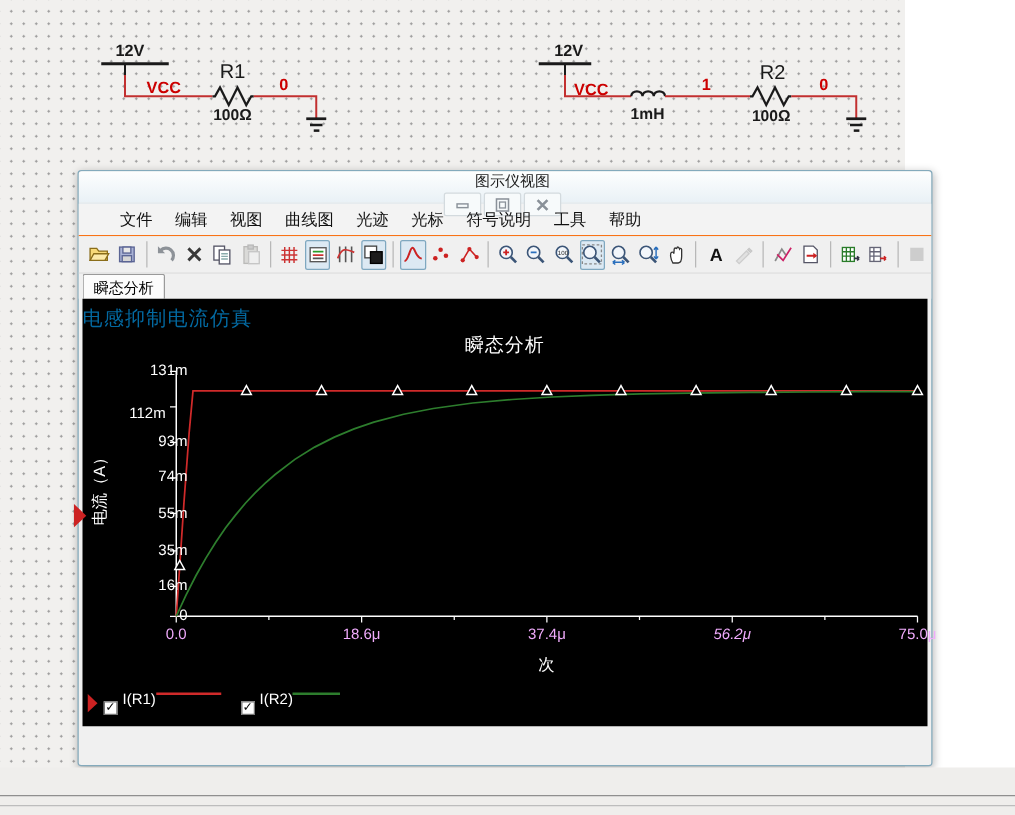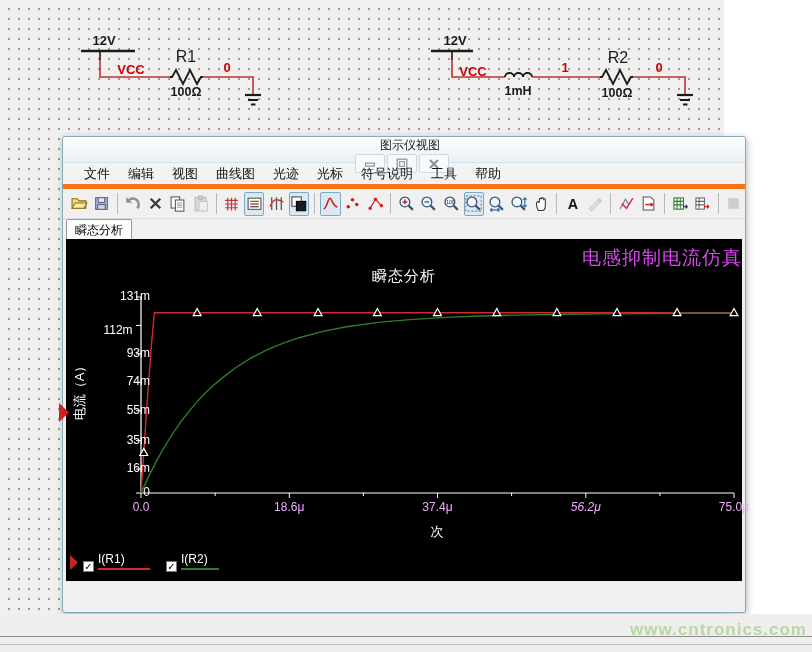--- a/index.html
+++ b/index.html
@@ -19,55 +19,55 @@
     box-shadow:1px 2px 7px rgba(0,0,0,.28); }
   .titlebar { height:26px; background:linear-gradient(#fdfefe,#e9f1f6);
     border-bottom:1px solid #d7e2e8; border-radius:3px 3px 0 0;
     display:flex; align-items:center;flex-direction:column; }
   .title { font-size:12px; color:#1a1a1a; padding-left:12px; flex:1; }
   .winbtns { display:flex; margin-right:6px; }
   .winbtn { width:30px; height:19px; display:flex; align-items:center; justify-content:center;
     border:1px solid #d3dade; background:#f7fafb; margin-left:2px; border-radius:2px; }
 
   .menubar { height:26px; background:#f3f3f3; display:flex; align-items:center;
-    padding-left:12px; border-bottom:5px solid #f97316; }
+    padding-left:24px; border-bottom:1px solid #f97316; }
   .menu-item { font-size:13px; color:#111; padding:3px 9px; cursor:default; }
 
   .toolbar { height:30px; background:#f0f0f0; display:flex; align-items:center;
     padding-left:5px; border-bottom:1px solid #dcdcdc; }
   .tbtn { width:24px; height:24px; display:flex; align-items:center; justify-content:center;
     border:1px solid transparent; border-radius:2px; margin:0 1px; }
   .tbtn.pressed { background:#dcE9f3; border:1px solid #7fa8c0; }
   .tbtn.disabled { opacity:.4; filter:grayscale(90%); }
   .tsep { width:1px; height:21px; background:#b8b8b8; margin:0 4px; }
 
   .tabbar { height:20px; background:#f0f0f0; display:flex; align-items:flex-end; padding-left:3px; }
   .tab { font-size:12px; background:#fcfcfc; border:1px solid #9a9a9a; border-bottom:none;
     padding:2px 8px 2px 8px; height:20px; border-radius:2px 2px 0 0; }
 
   
   .chart { position:absolute; left:3px; top:102px; width:676px; height:342px; background:#000; }
-  .c-title { position:absolute; top:6px; width:100%; text-align:right; color:#d946ef;
-    font-size:19px; letter-spacing:1px; }
+  .c-title { position:absolute; top:6px; width:100%; text-align:left; color:#0369a1;
+    font-size:16px; letter-spacing:1px; }
   .c-sub { position:absolute; top:28px; width:100%; text-align:center; color:#fff;
     font-size:15px; letter-spacing:1px; }
   .ylab { position:absolute; left:-31px; top:142px; width:90px; text-align:center;
     color:#fff; font-size:13px; transform:rotate(-90deg); }
   .xlab { position:absolute; left:311px; top:284px; width:120px; text-align:center;
     color:#fff; font-size:13px; }
   #plot { position:absolute; left:0; top:0; }
   .ytick { position:absolute; left:0; width:64px; text-align:right; color:#fff; font-size:12px;margin-left:20px; }
   .xtick { position:absolute; width:60px; text-align:center; color:#f0abfc; font-size:12px; top:261px; }
   #legend { position:absolute; left:4px; top:313px; height:26px; display:flex;
     align-items:flex-start; }
   .lg-arrow { margin-right:4px; margin-top:3px; }
   .lg-item { display:flex; align-items:flex-start; margin-right:16px; }
   .lg-cb { width:11px; height:11px; background:#fff; border:1px solid #777; color:#000;
     font-size:10px; line-height:10px; text-align:center; margin-top:9px; margin-right:4px; }
-  .lg-txt { display:flex; flex-direction:column; }
+  .lg-txt { display:flex; flex-direction:row; }
   .lg-name { color:#fff; font-size:12px; }
   .lg-line { height:2px; margin-top:2px; }
 
   .trace-arrow { position:absolute; left:-4px; top:266px; z-index:6; }
 
   .statusbar { position:absolute; left:0; right:0; top:444px; height:30px; padding:4px 6px; }
   .statusfield { height:21px; background:#fbfbfb; border:1px solid #aec9d4;
     display:flex; align-items:center; justify-content:space-between; padding:0 5px;
     font-size:12px; color:#111; }
   .grip { width:9px; height:9px;
@@ -424,15 +424,14 @@
 
     <svg class="trace-arrow" width="11" height="19">
       <path d="M0 0 L10 9.5 L0 19 Z" fill="#cc2222"></path>
     </svg>
 
   </div>
 
   <div class="bottomstrip">
     <div class="hline1"></div>
     <div class="hline2"></div>
-    <div class="watermark">www.cntronics.com</div>
   </div>
 </div>
 
 </body></html>

